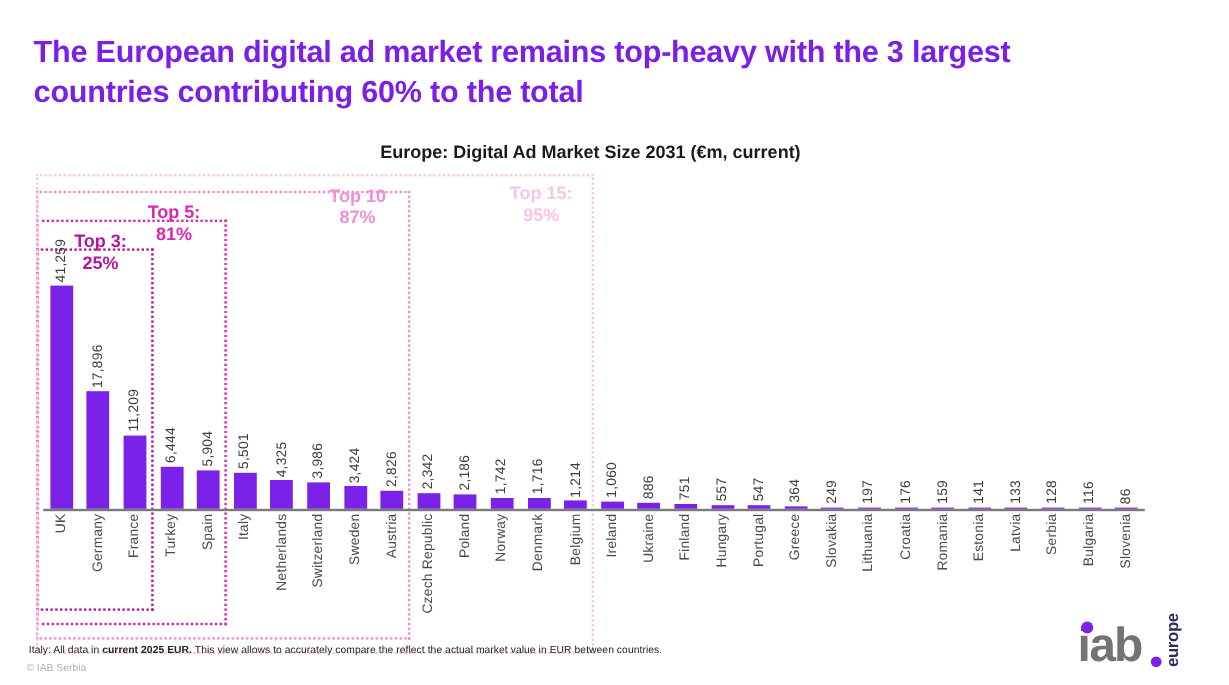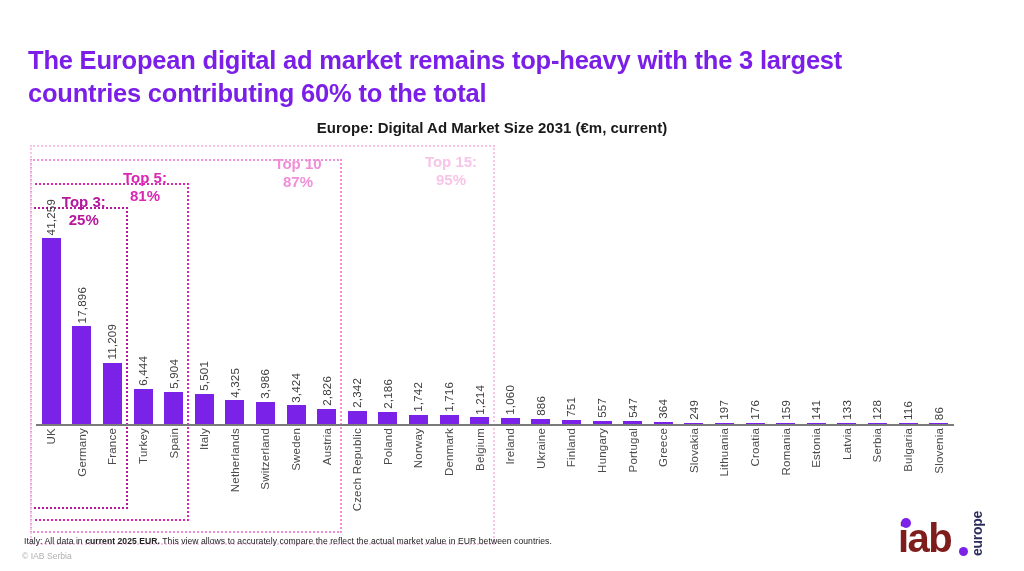--- a/index.html
+++ b/index.html
@@ -14,21 +14,20 @@
 
   
   #slide-title {
     position: absolute;
     left: 28px; top: 28px; width: 930px;
     font-size: 25.5px;
     font-weight: bold;
     line-height: 1.28;
     color: #7B1FE8;
     letter-spacing: -0.2px;
-    margin-top: 16px;
   }
 
   
   #chart-title {
     position: absolute;
     left: 22px; top: 119px; width: 940px;
     text-align: center;
     font-size: 15px;
     font-weight: bold;
     color: #1a1a1a;
@@ -135,21 +134,21 @@
   #logo {
     position: absolute;
     right: 22px; top: 508px;
     width: 104px; height: 52px;
   }
   #logo-iab {
     position: absolute;
     left: 0; bottom: 2px;
     font-size: 40px;
     font-weight: bold;
-    color: #7f1d1d;
+    color: #737373;
     letter-spacing: -1.5px;
     line-height: 1;
   }
   #logo-dot {
     position: absolute;
     left: 61px; bottom: 4px;
     width: 9px; height: 9px;
     border-radius: 50%;
     background: #7B22E8;
   }

